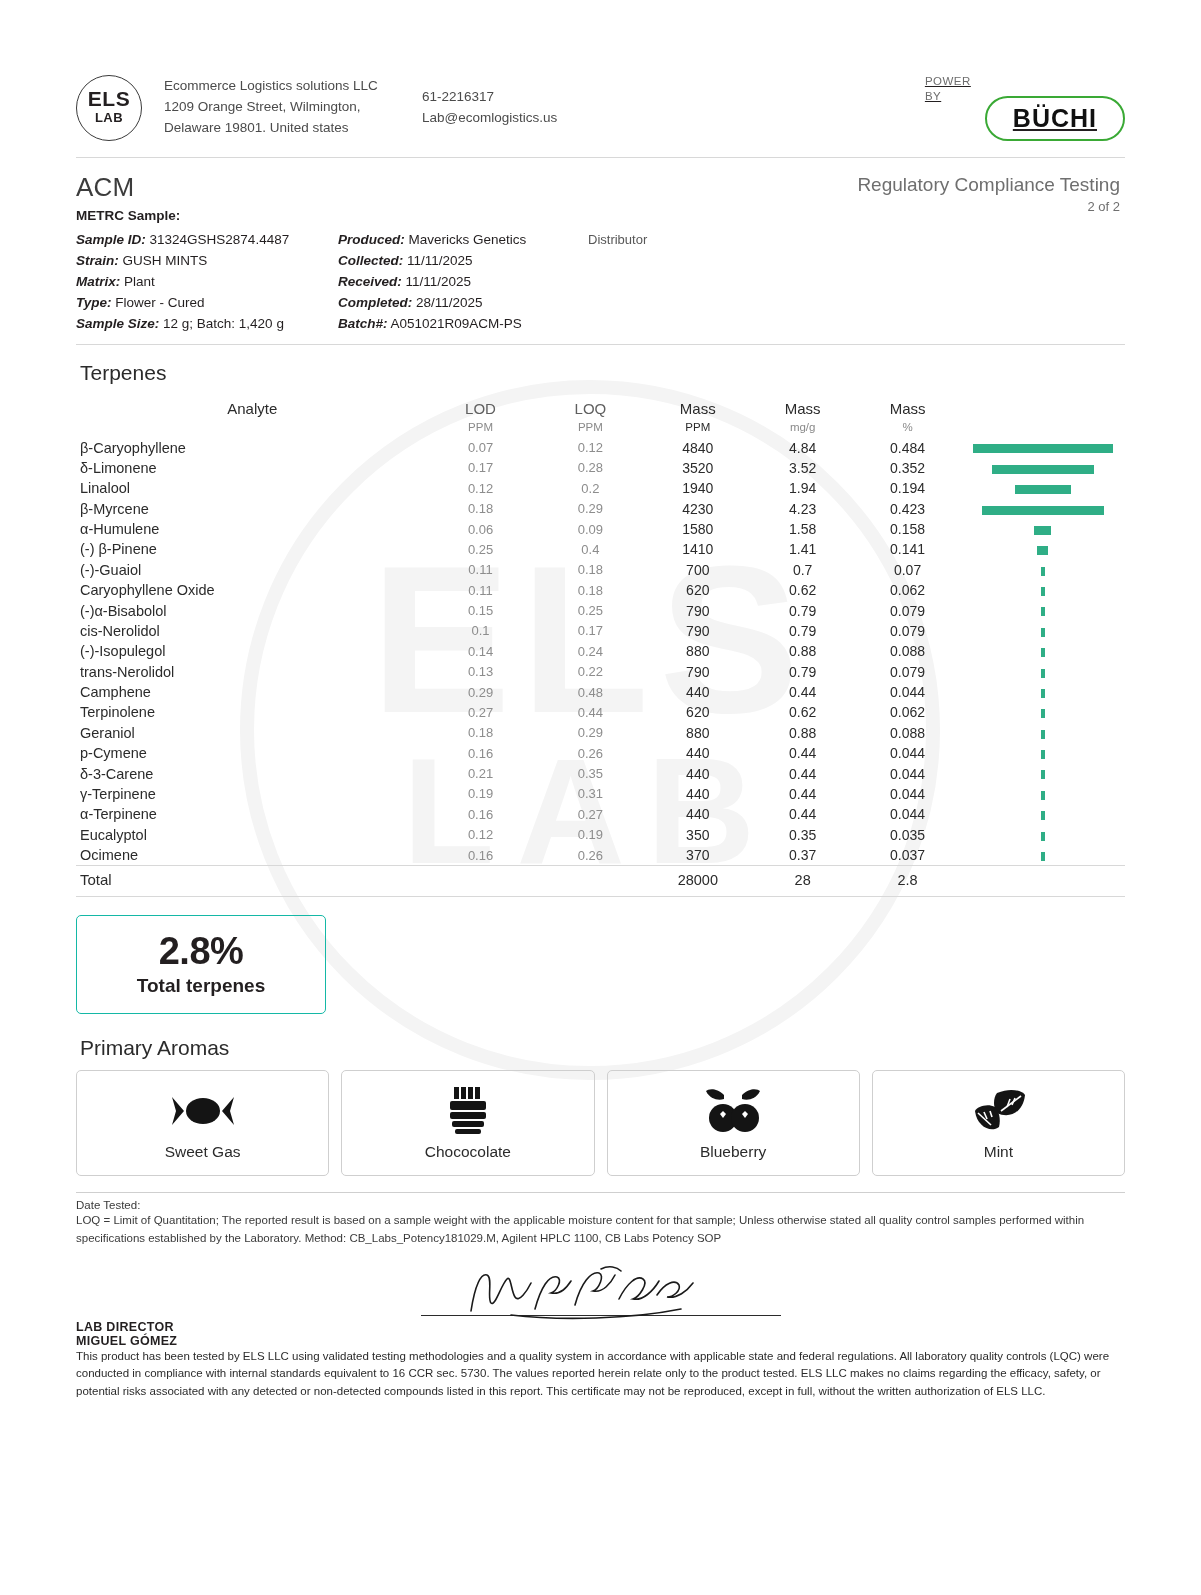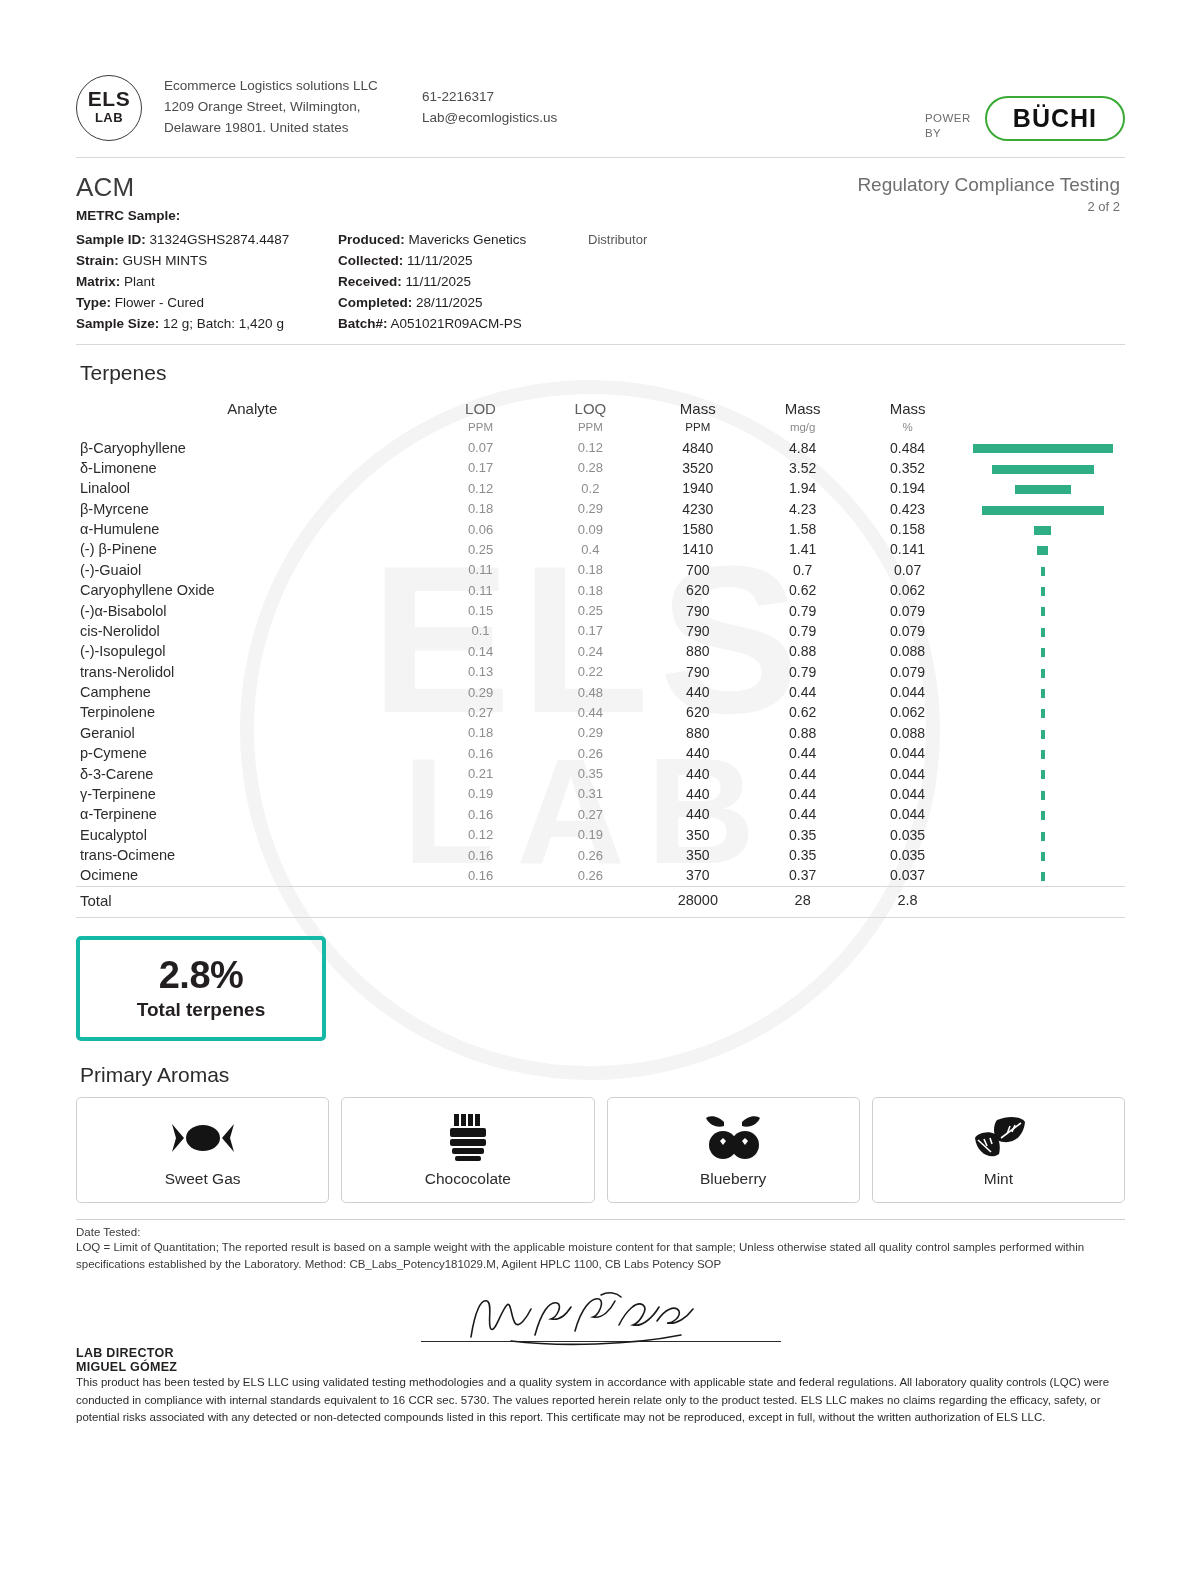--- a/index.html
+++ b/index.html
@@ -68,21 +68,21 @@
     align-items: center; justify-content: center;
     margin-right: 22px;
     flex: 0 0 auto;
   }
   .logo-circle .l1 { font-size: 21px; font-weight: 700; letter-spacing: 0.5px; line-height: 1; }
   .logo-circle .l2 { font-size: 13px; font-weight: 700; letter-spacing: 0.5px; line-height: 1.4; }
   .lab-addr { font-size: 13.5px; color: #4b4b4b; line-height: 1.55; width: 250px; }
   .lab-contact { font-size: 13.5px; color: #4b4b4b; line-height: 1.55; margin-left: 8px; }
   .powered {
     margin-left: auto;
-    display: flex; align-items: flex-end; gap: 14px;
+    display: flex; align-items: flex-start; gap: 14px; text-decoration: underline;
   }
   .powered .pw-text { font-size: 11.5px; color: #6d6d6d; line-height: 1.3; letter-spacing: 0.5px; }
   .buchi {
     border: 2.5px solid #3aa935;
     border-radius: 26px;
     padding: 6px 26px;
     font-size: 25px;
     font-weight: 700;
     letter-spacing: 1px;
     color: #111;
@@ -96,21 +96,21 @@
     position: absolute; right: 5px; top: 16px; text-align: right;
   }
   .rct .t1 { font-size: 19px; color: #6f6f6f; }
   .rct .t2 { font-size: 13px; color: #6f6f6f; margin-top: 3px; }
   .metrc { font-size: 13.5px; font-weight: 700; margin-top: 5px; }
   .meta-cols { display: flex; margin-top: 6px; }
   .meta-col { font-size: 13.5px; line-height: 1.56; }
   .meta-col.c1 { width: 262px; }
   .meta-col.c2 { width: 250px; }
   .meta-col.c3 { font-size: 13px; color: #575757; padding-top: 1px; }
-  .meta-col b { font-weight: 700; }
+  .meta-col b { font-weight: 700; font-style: italic; }
 
   
   h2.section { font-size: 21px; font-weight: 400; color: #2b2b2b; margin: 16px 0 14px 4px; }
   table.terp { width: 100%; border-collapse: collapse; }
   table.terp th {
     font-weight: 400;
     font-size: 15px;
     color: #5f5f5f;
     text-align: center;
     padding-bottom: 2px;
@@ -140,21 +140,21 @@
   td.barcell { text-align: left; padding-left: 6px; }
   .bar { height: 9px; background: #2fae86; display: inline-block; vertical-align: middle; }
   tr.total td { border-top: 1px solid #d8d8d8; padding-top: 5px; font-size: 14.5px; }
   tr.total td.analyte { font-size: 15px; }
   .terp-bottom-rule { border-bottom: 1px solid #d8d8d8; margin-top: 6px; }
 
   
   .tt-box {
     margin-top: 18px;
     width: 250px;
-    border: 4px solid #14b8a6;
+    border: 1px solid #14b8a6;
     border-radius: 5px;
     text-align: center;
     padding: 14px 0 16px;
   }
   .tt-box .big { font-size: 38px; font-weight: 700; letter-spacing: -0.5px; }
   .tt-box .sub { font-size: 19px; font-weight: 700; margin-top: 2px; text-align: center; }
 
   
   h2.aromas { font-size: 21px; font-weight: 400; color: #2b2b2b; margin: 22px 0 10px 4px; }
   .aroma-row { display: flex; gap: 12px; }
@@ -457,29 +457,20 @@
           <tr>
             <td class="analyte">Eucalyptol</td>
             <td class="lod">0.12</td>
             <td class="loq">0.19</td>
             <td>350</td>
             <td>0.35</td>
             <td>0.035</td>
             <td class="barcell"><span class="bar" style="width: 4px;"></span></td>
           </tr>
           <tr>
-            <td class="analyte">trans-Ocimene</td>
-            <td class="lod">0.16</td>
-            <td class="loq">0.26</td>
-            <td>350</td>
-            <td>0.35</td>
-            <td>0.035</td>
-            <td class="barcell"><span class="bar" style="width: 4px;"></span></td>
-          </tr>
-          <tr>
             <td class="analyte">Ocimene</td>
             <td class="lod">0.16</td>
             <td class="loq">0.26</td>
             <td>370</td>
             <td>0.37</td>
             <td>0.037</td>
             <td class="barcell"><span class="bar" style="width: 4px;"></span></td>
           </tr>
         </tbody>
       <tfoot>

